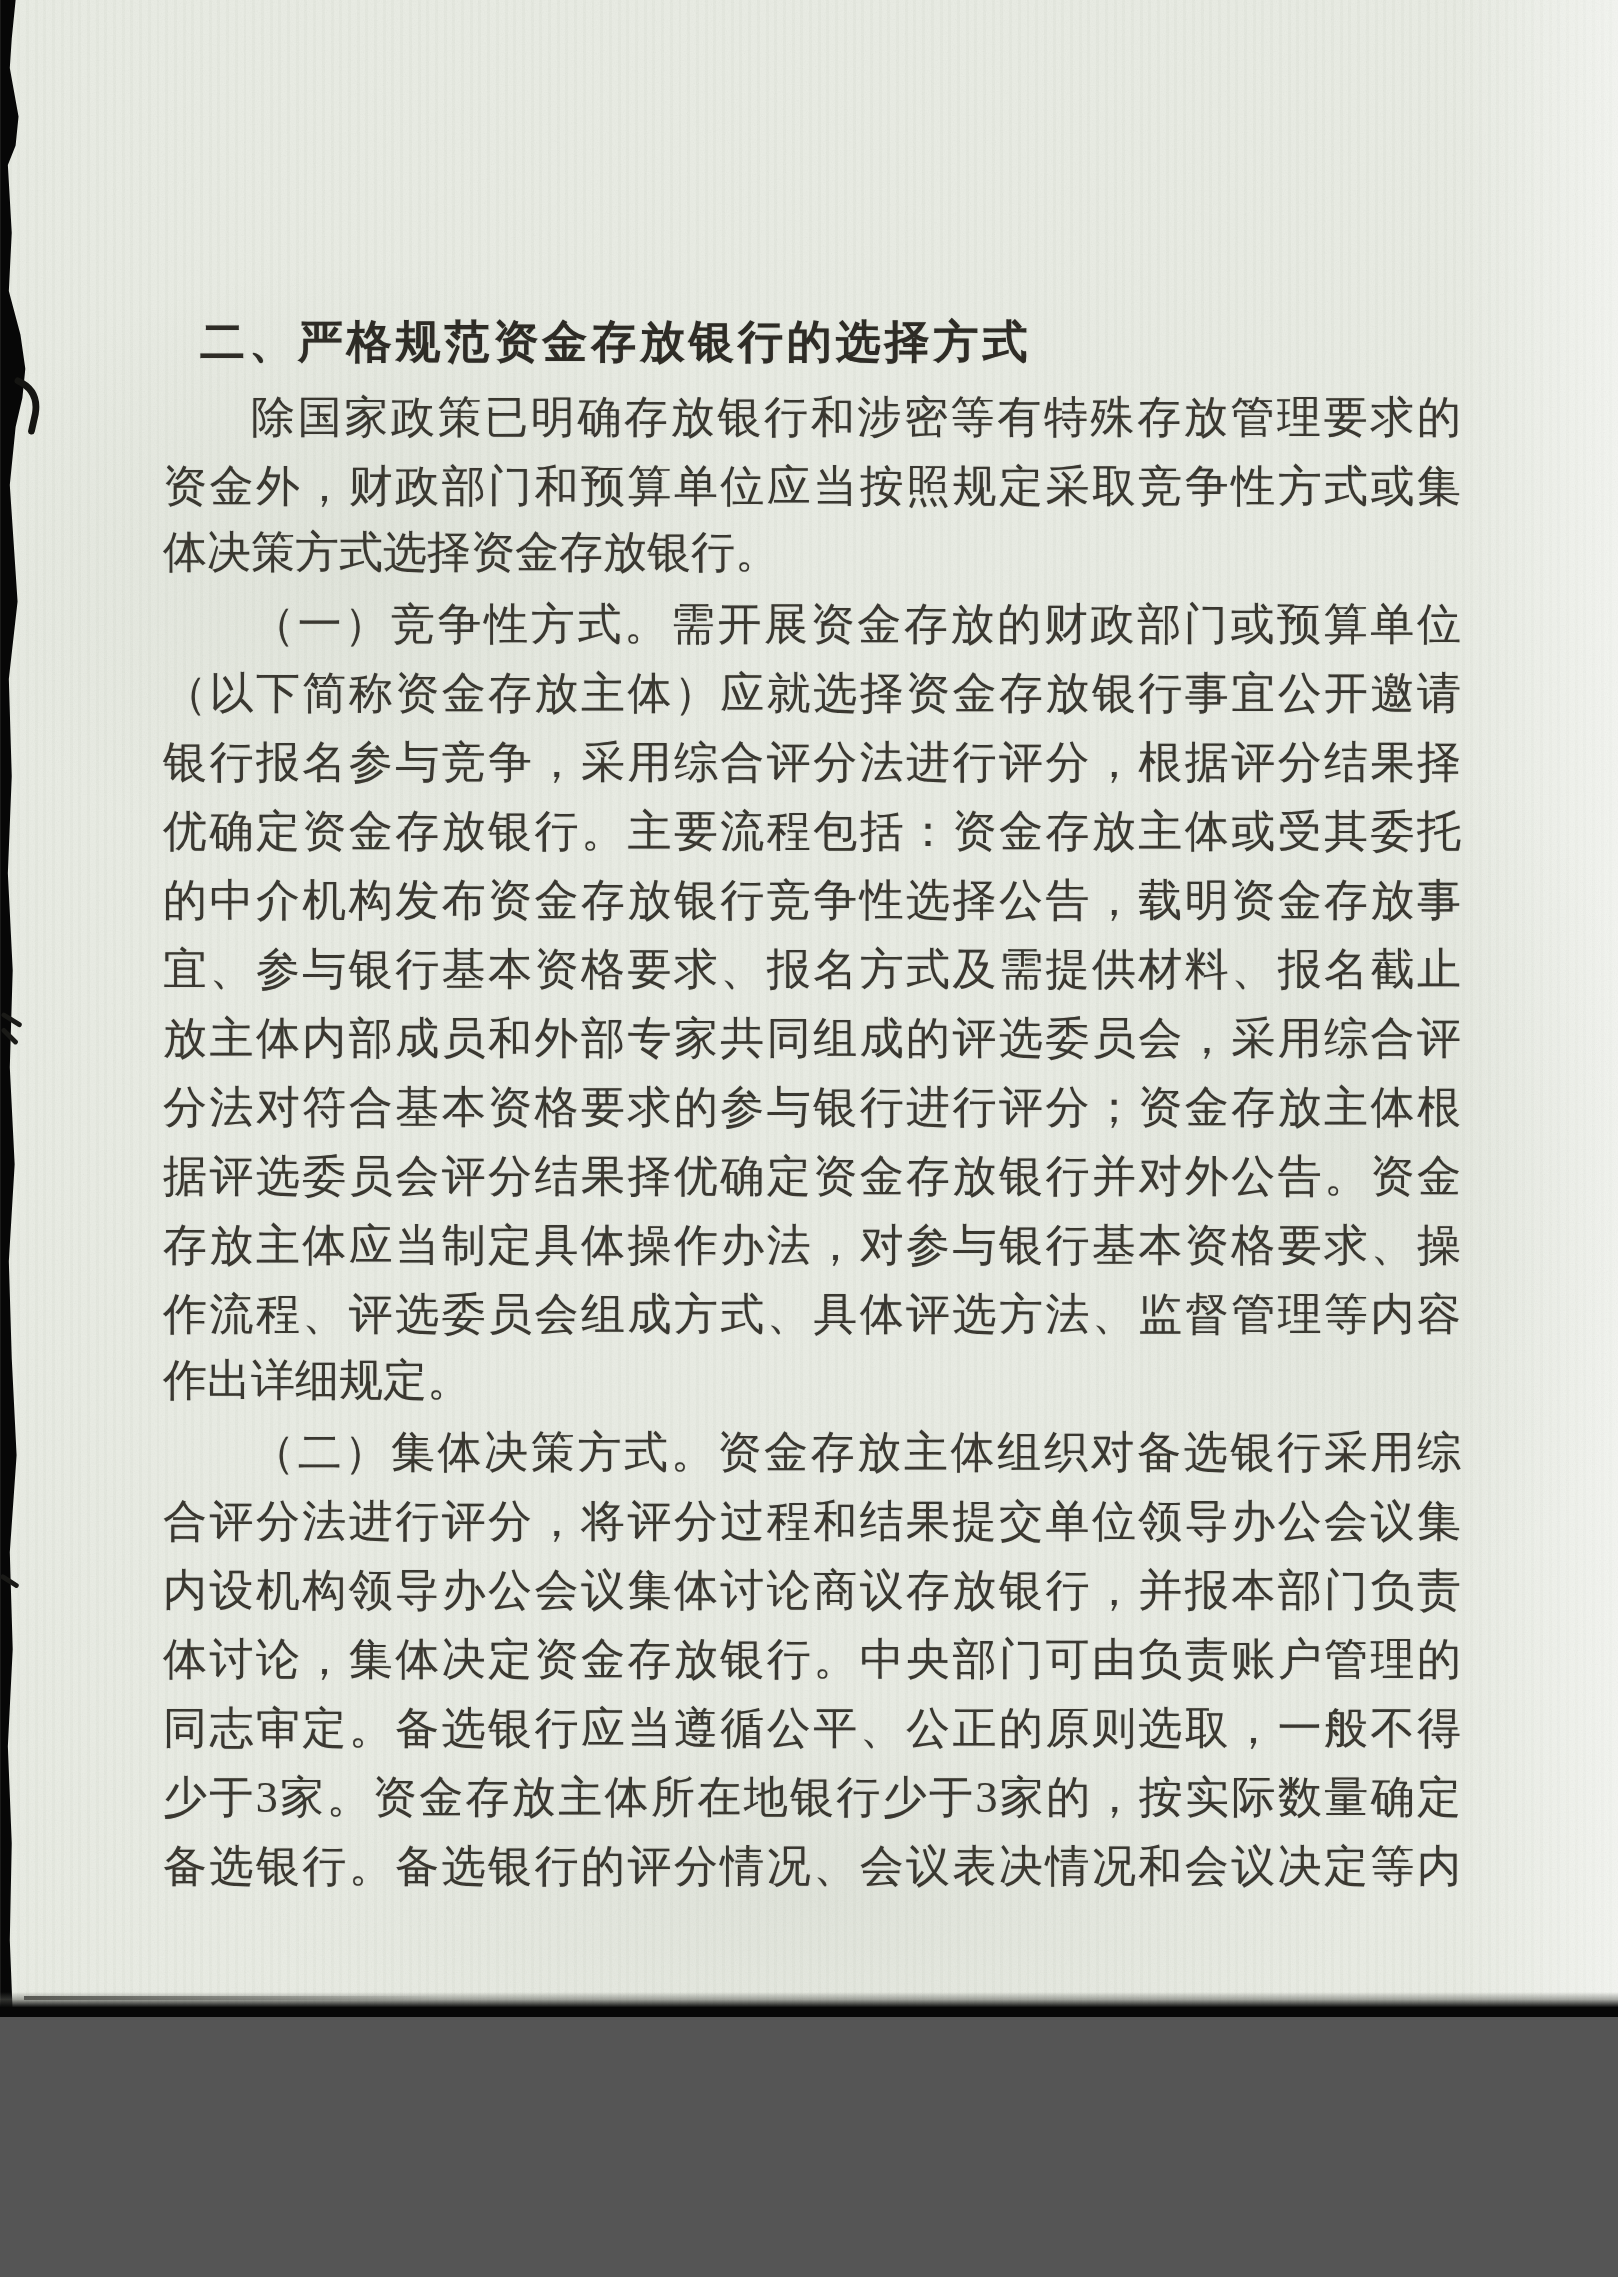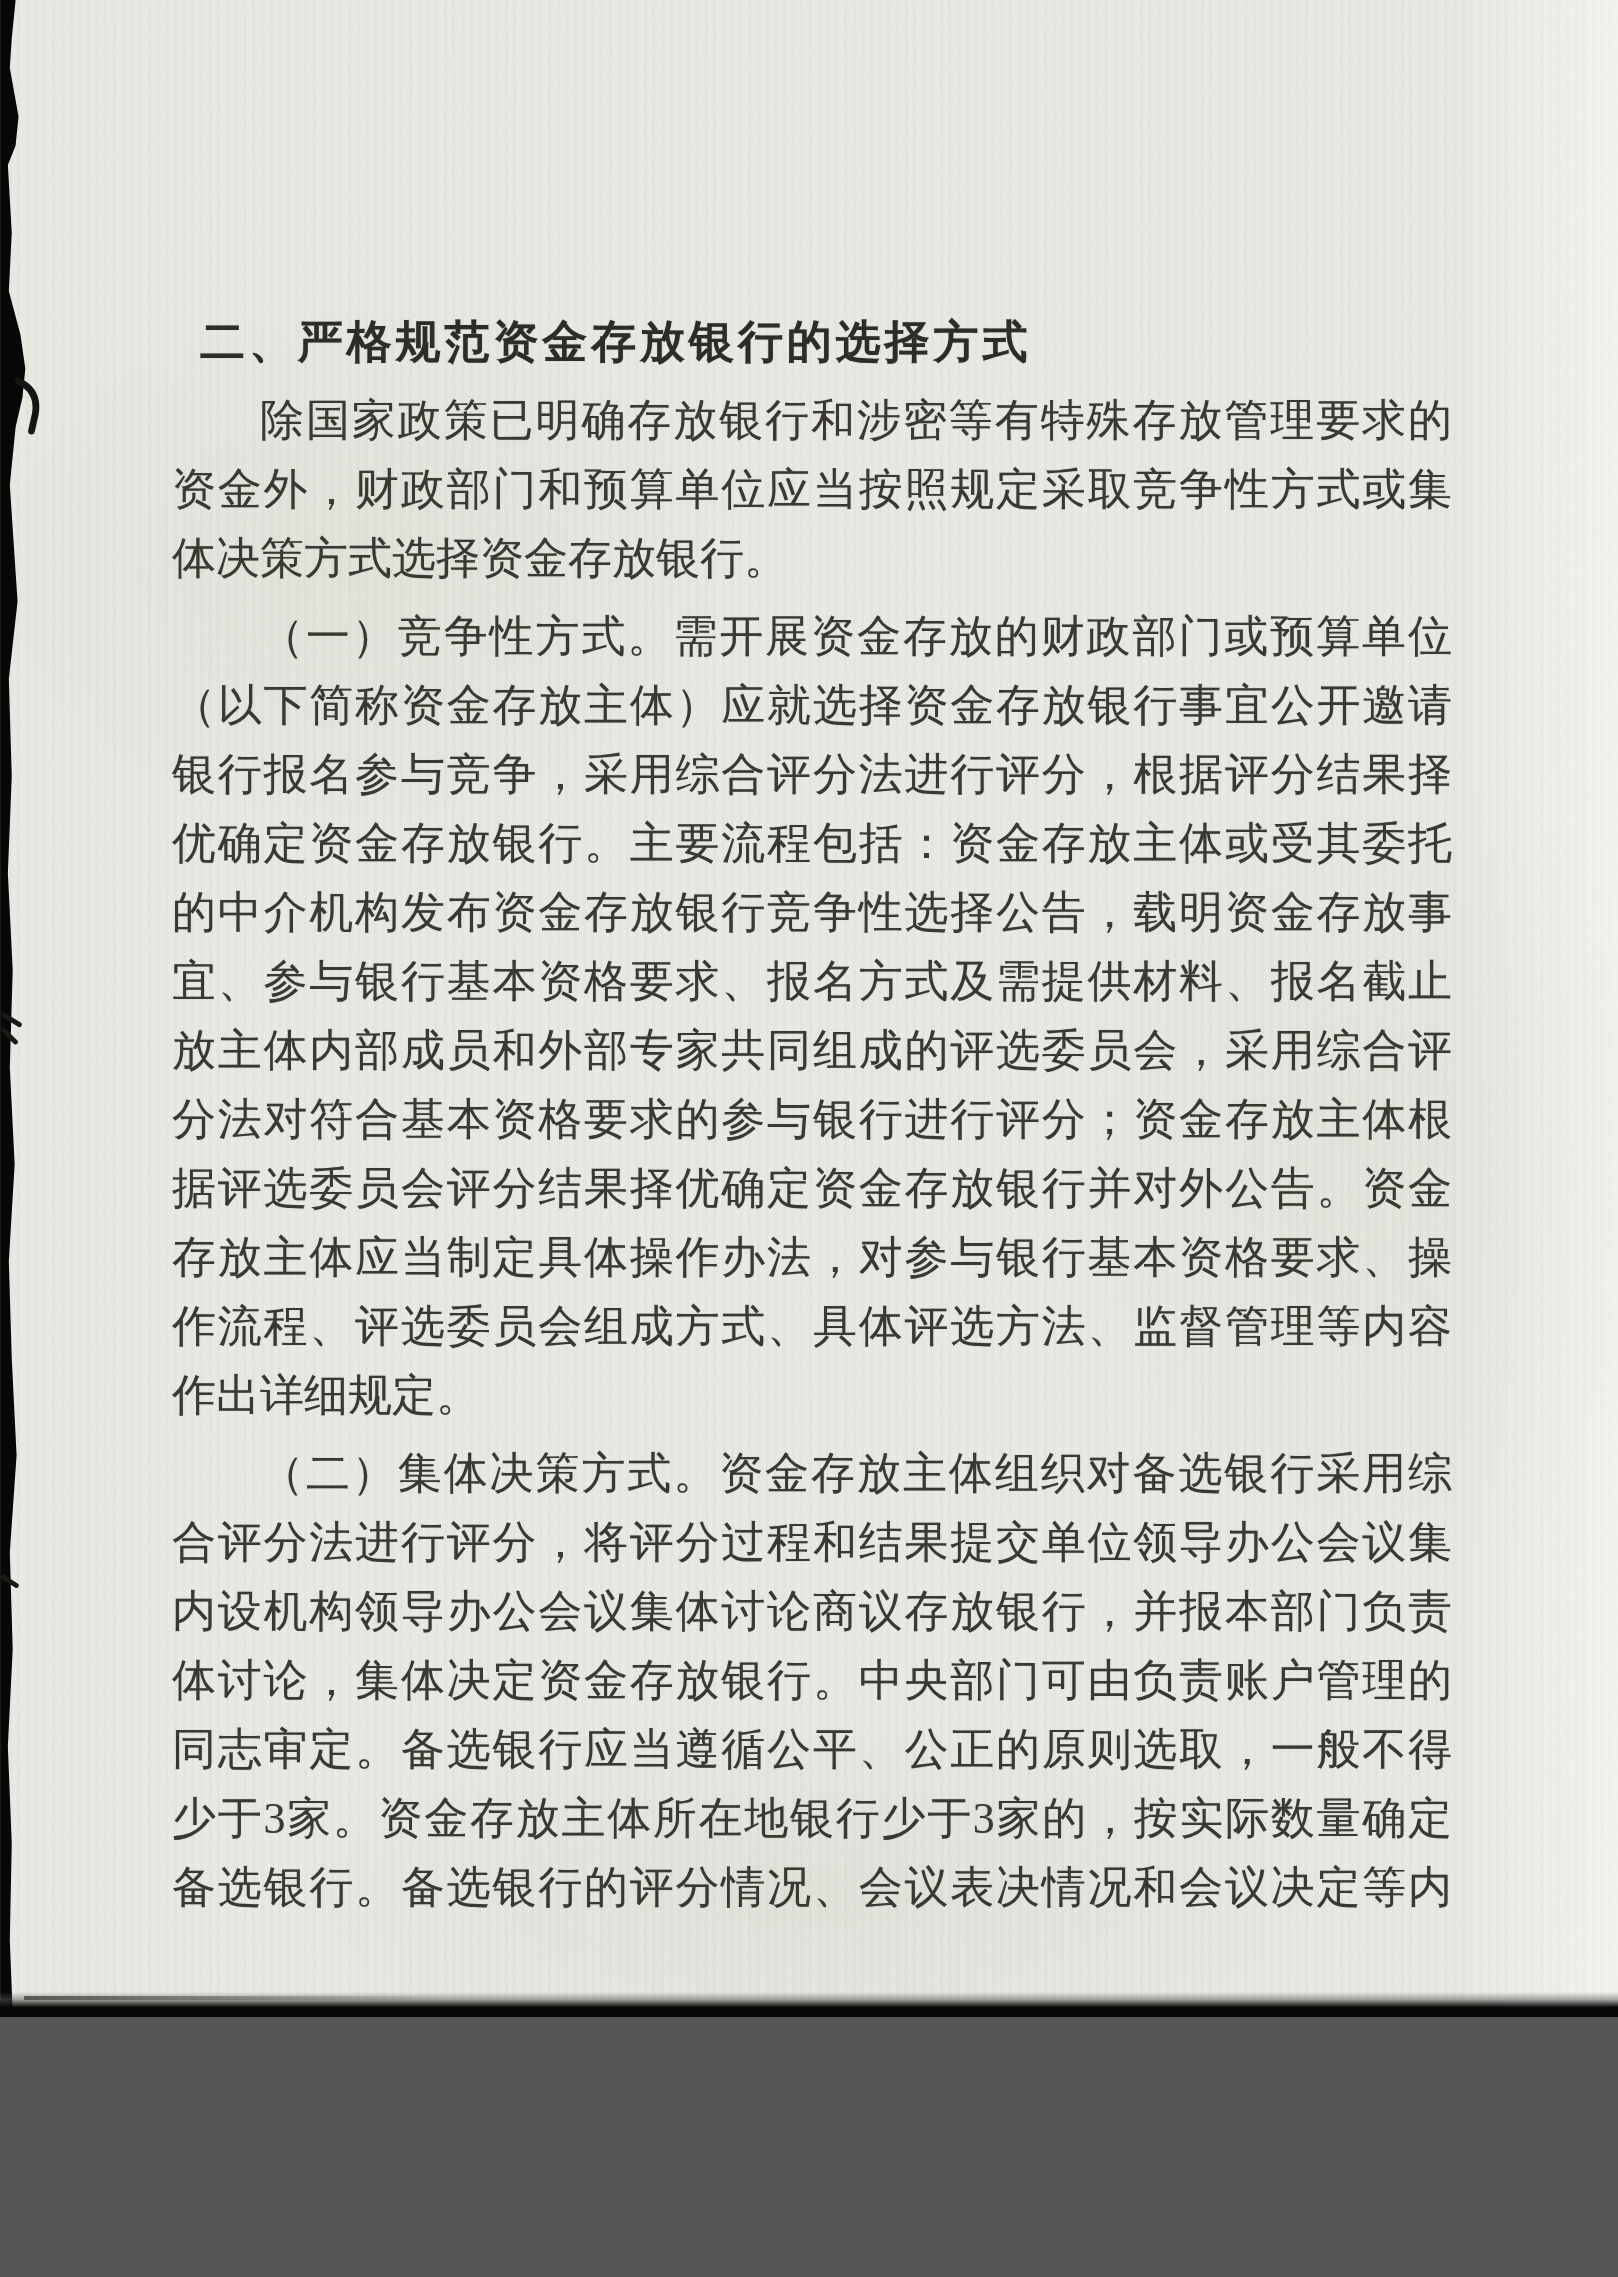--- a/index.html
+++ b/index.html
@@ -25,34 +25,34 @@
     font-family:"Liberation Sans", sans-serif;
     font-weight:700;
     font-size:45px;
     line-height:70px;
     letter-spacing:3.9px;
     text-indent:37px;
     color:#2e2c26;
     margin:0 0 5.8px 0;
     text-shadow:0 0 1px rgba(40,38,32,0.35);
   }
-  .para{margin:9px;}
+  .para{margin:0;}
   .line{
     font-size:44px;
     line-height:69px;
     height:69px;
     text-align:justify;
     text-align-last:justify;
     text-justify:inter-character;
     white-space:nowrap;
     color:#3a3831;
     text-shadow:0 0 1px rgba(45,43,36,0.30);
   }
   .line.first{text-indent:2em;}
-  .line.end{text-align-last:left;}
+  .line.end{text-align-last:left;font-family:Liberation Mono, monospace;}
   .page-number{
     position:absolute;
     left:1198px;top:2030px;
     font-size:41px;
     letter-spacing:9.7px;
     color:#41403a;
     text-shadow:0 0 1px rgba(45,43,36,0.3);
   }
   .edge-left{position:absolute;left:0;top:0;filter:blur(0.5px);}
   .hook-mark{position:absolute;left:7.8px;top:377px;filter:blur(0.4px);}

